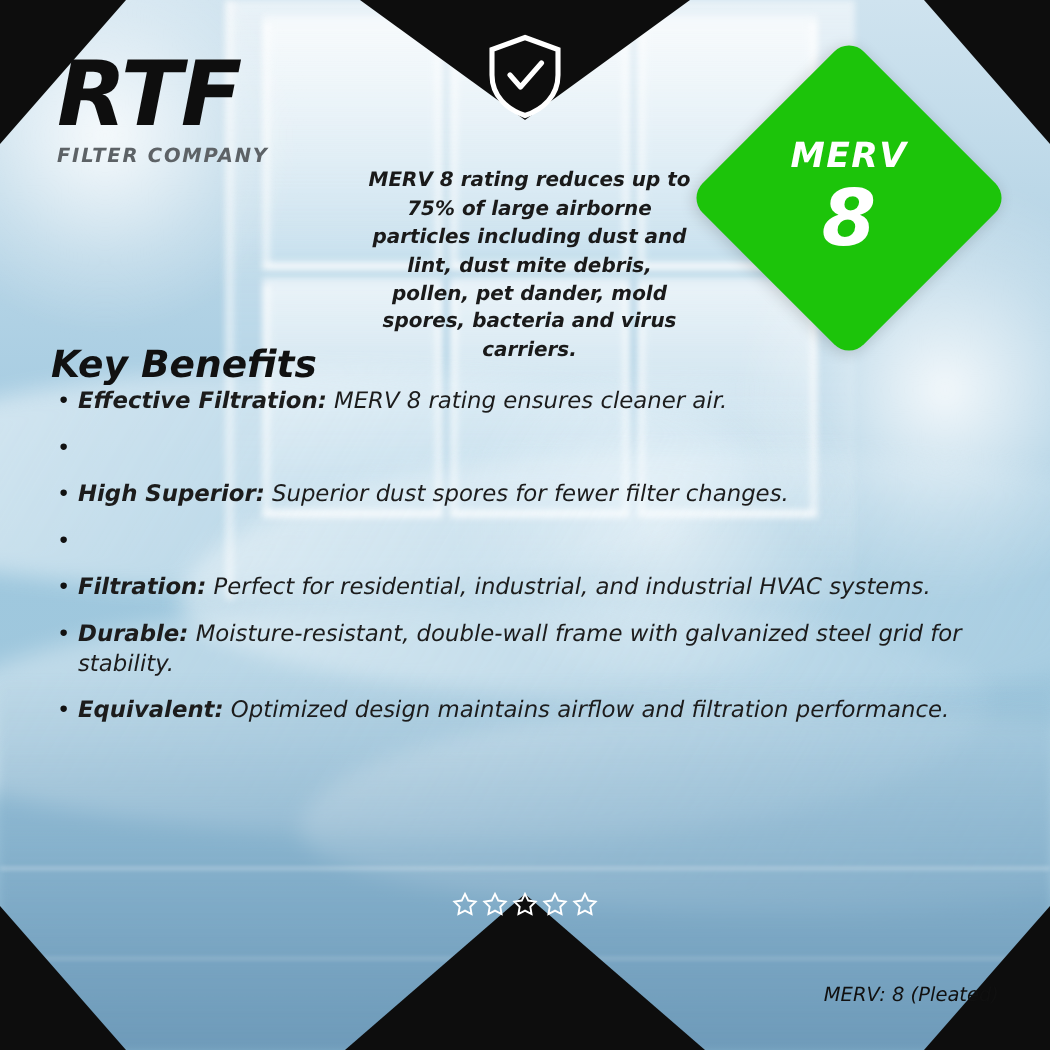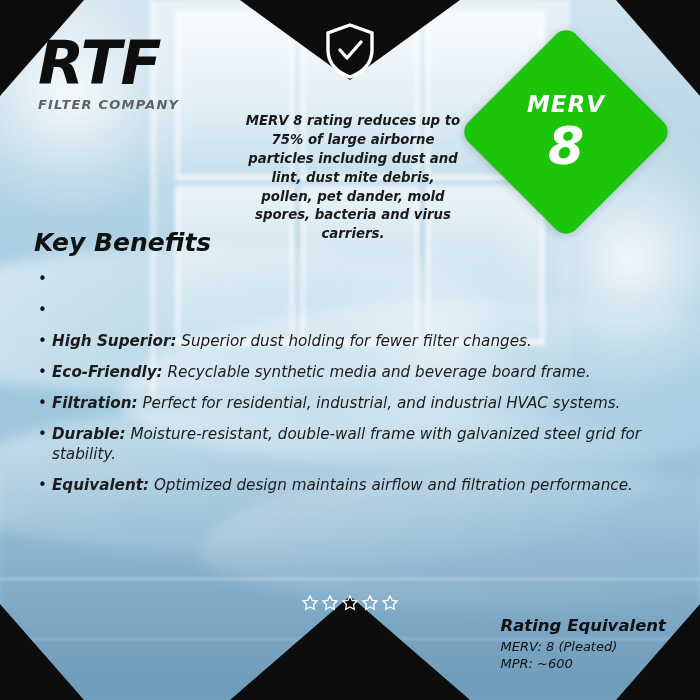--- a/index.html
+++ b/index.html
@@ -172,21 +172,21 @@
   
   .benefits {
     position: absolute;
     top: 228px; left: 34px; right: 30px;
     z-index: 6;
   }
   .benefits-title {
     font-size: 25px;
     font-weight: bold;
     color: #111;
-    margin-bottom: 12px;
+    margin-bottom: 0;
     font-family: "DejaVu Sans", sans-serif;
   }
   .benefit {
     display: flex;
     align-items: flex-start;
     margin-bottom: 10.5px;
     font-size: 15.2px;
     line-height: 1.35;
     color: #1c1c1c;
     font-family: "DejaVu Sans", sans-serif;
@@ -275,31 +275,31 @@
       <div class="diamond-label">MERV</div>
       <div class="diamond-value">8</div>
     </div>
   </div>
 
   <div class="benefits">
     <div class="benefits-title">Key Benefits</div>
 
     <div class="benefit">
       <span class="bullet">•</span>
-    </div>
-    <div class="benefit">
-      <span class="bullet">•</span>
-    </div>
-    <div class="benefit">
-      <span class="bullet">•</span>
-      <span><b>High Superior:</b><span> Superior dust holding for fewer filter changes.</span></span>
-    </div>
-    <div class="benefit">
-      <span class="bullet">•</span>
-      <span><b>Eco-Friendly:</b><span> Recyclable synthetic media and beverage board frame.</span></span>
+      <span><b>Effective Filtration:</b><span> MERV 8 rating ensures cleaner air.</span></span>
+    </div>
+    <div class="benefit">
+      <span class="bullet">•</span>
+    </div>
+    <div class="benefit">
+      <span class="bullet">•</span>
+      <span><b>High Superior:</b><span> Superior dust spores for fewer filter changes.</span></span>
+    </div>
+    <div class="benefit">
+      <span class="bullet">•</span>
     </div>
     <div class="benefit">
       <span class="bullet">•</span>
       <span><b>Filtration:</b><span> Perfect for residential, industrial, and industrial HVAC systems.</span></span>
     </div>
     <div class="benefit">
       <span class="bullet">•</span>
       <span><b>Durable:</b><span> Moisture-resistant, double-wall frame with galvanized steel grid for stability.</span></span>
     </div>
     <div class="benefit">
@@ -320,18 +320,16 @@
       </svg>
     <svg width="18" height="18" viewBox="0 0 24 24">
         <path d="M12 2.6l2.9 5.9 6.5.9-4.7 4.6 1.1 6.5L12 17.4 6.2 20.5l1.1-6.5L2.6 9.4l6.5-.9z" fill="none" stroke="#ffffff" stroke-width="1.7"></path>
       </svg>
     <svg width="18" height="18" viewBox="0 0 24 24">
         <path d="M12 2.6l2.9 5.9 6.5.9-4.7 4.6 1.1 6.5L12 17.4 6.2 20.5l1.1-6.5L2.6 9.4l6.5-.9z" fill="none" stroke="#ffffff" stroke-width="1.7"></path>
       </svg>
   </div>
 
   <div class="rating">
-    <div class="rating-title">Rating Equivalent</div>
     <div class="rating-line">MERV: 8 (Pleated)</div>
-    <div class="rating-line">MPR: ~600</div>
   </div>
 
 </div>
 
 </body></html>

